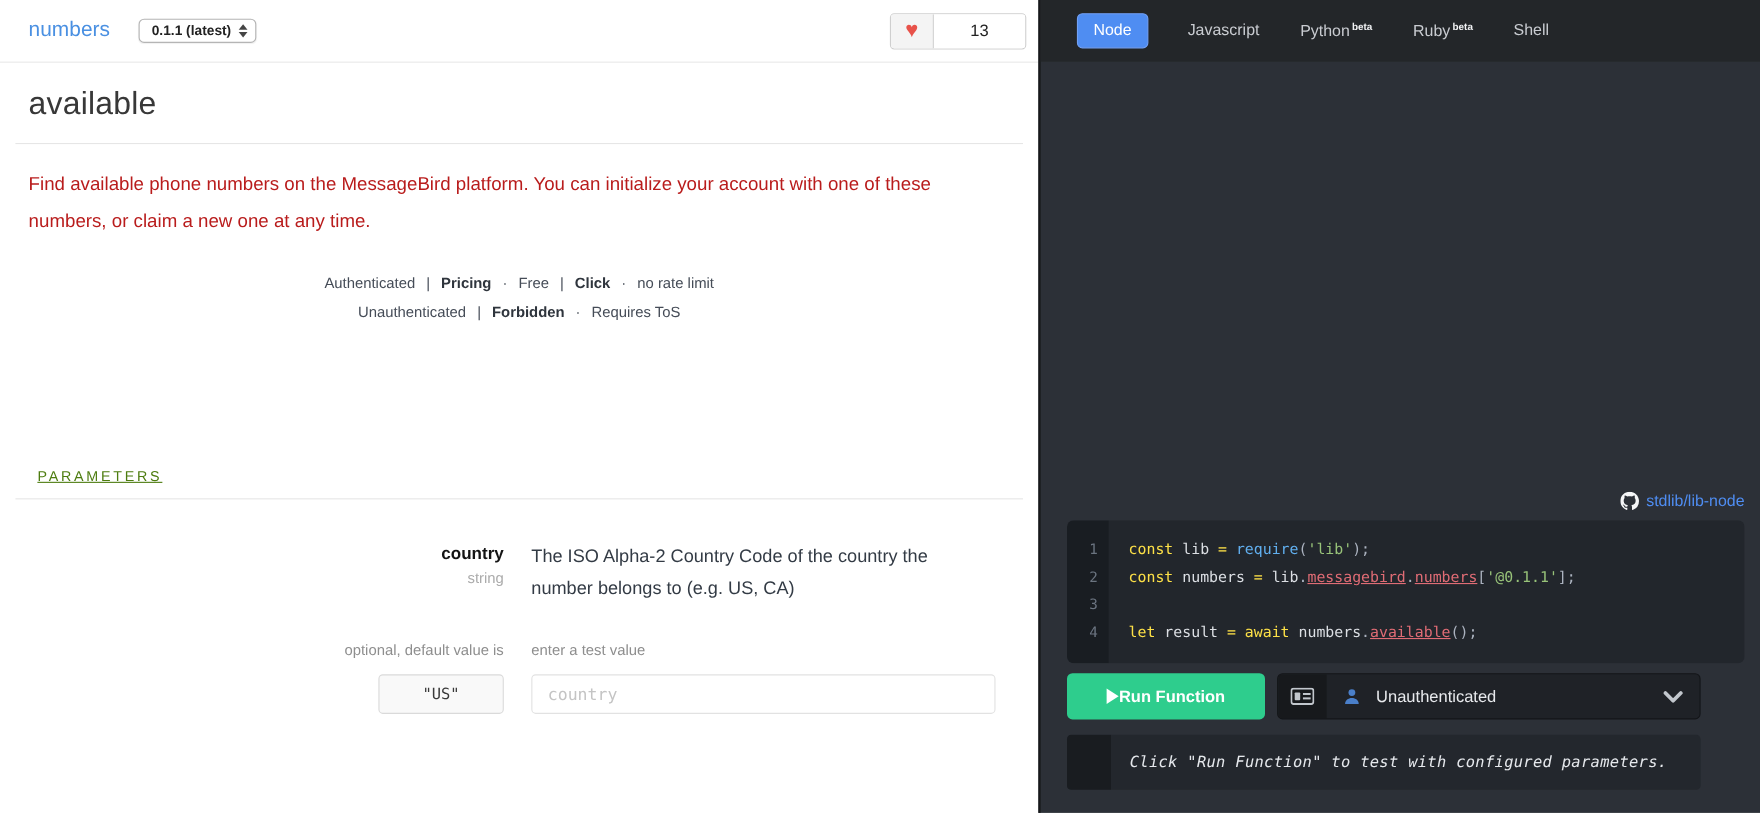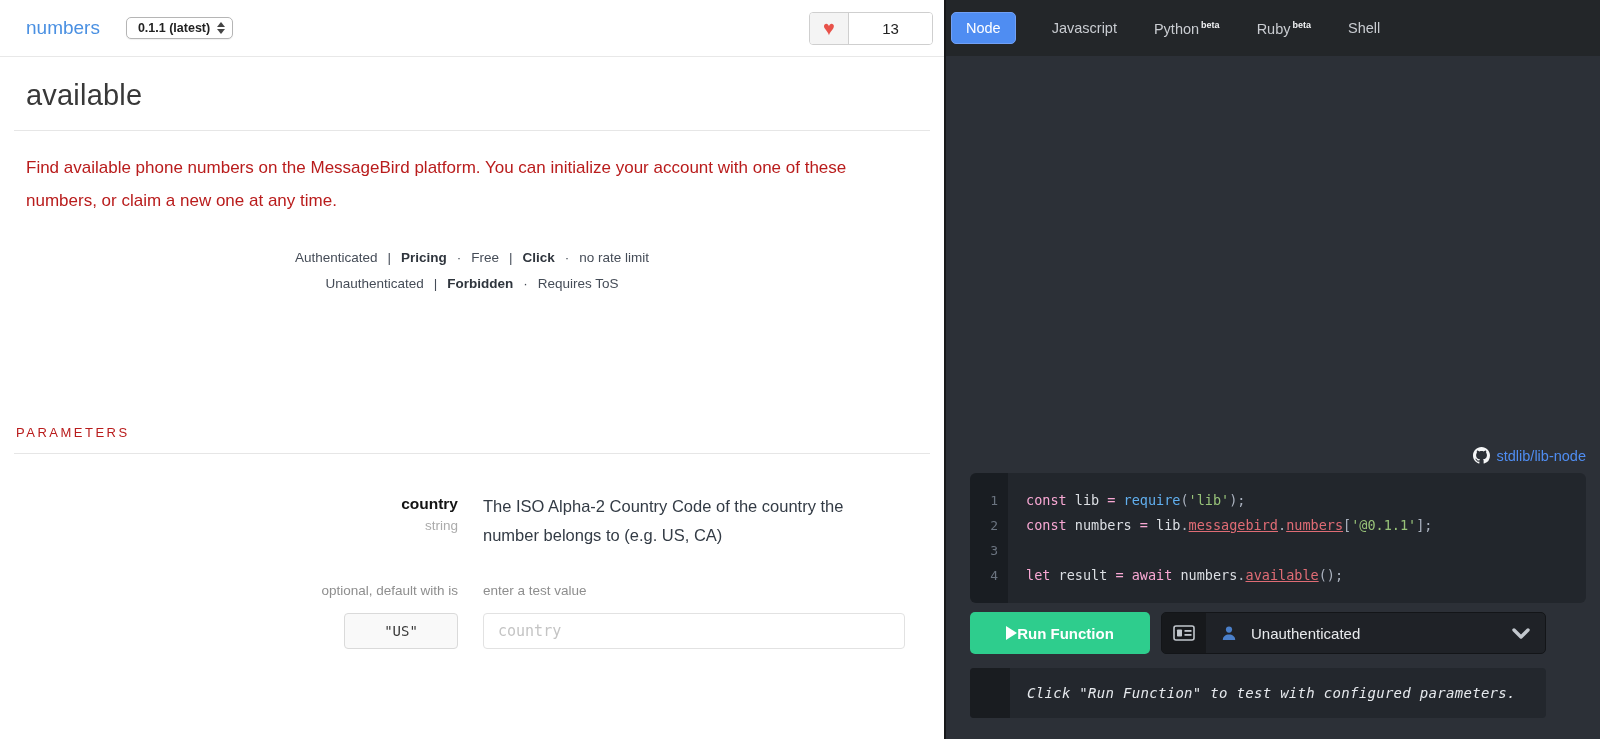--- a/index.html
+++ b/index.html
@@ -19,51 +19,51 @@
   .heart-glyph { color:#e8524a; font-size:20px; line-height:1; }
   .like-count { width:83px; background:#fff; display:flex; align-items:center; justify-content:center; font-size:15px; color:#222; }
 
   .doc-body { flex:1; overflow:hidden; }
   .fn-title { margin:22px 26px 0; font-size:29px; font-weight:300; color:#383838; letter-spacing:0.2px; }
   .rule { border-bottom:1px solid #e6e6e6; margin:18px 14px 0; }
   .fn-desc { margin:20px 26px 0; font-size:17px; line-height:33px; color:#b91c1c; max-width:880px; }
   .auth-info { margin-top:28px; text-align:center; font-size:13.5px; color:#454c57; line-height:26px; }
   .auth-part { margin:0 5px; }
   .auth-part.b { font-weight:700; color:#2f353d; }
-  .params-heading { margin:128px 16px 0; font-size:13px; letter-spacing:2.5px; color:#b91c1c; }
+  .params-heading { margin:128px 34px 0; font-size:13px; letter-spacing:2.5px; color:#4d7c0f;text-decoration:underline; }
   .rule2 { border-bottom:1px solid #e6e6e6; margin:13px 14px 0; }
 
   .param-grid { display:grid; grid-template-columns:458px 1fr; column-gap:25px; margin-top:38px; padding-right:36px; }
   .param-left { text-align:right; }
   .param-name { font-size:15.5px; font-weight:700; color:#141414; line-height:24px; }
   .param-type { font-size:13.5px; color:#ababab; line-height:20px; }
   .param-desc { font-size:16.5px; color:#333b45; line-height:29px; max-width:420px; }
   .row2 { margin-top:32px; }
   .small-label { font-size:13.5px; color:#8e8e8e; line-height:18px; }
   .default-box { display:inline-flex; align-items:center; justify-content:center; width:114px; height:36px; margin-top:13px; background:#f9f9f9; border:1px solid #dadada; border-radius:4px; font-family:"DejaVu Sans Mono", monospace; font-size:14px; color:#3a3a3a; }
   .test-input { margin-top:13px; width:422px; height:36px; border:1px solid #e2e2e2; border-radius:4px; padding:0 14px; font-family:"DejaVu Sans Mono", monospace; font-size:15px; color:#444; outline:none; }
   .test-input::placeholder { color:#c4c4c4; }
 
   
   .right { flex:1; height:739px; display:flex; flex-direction:column; background:#2c3037; border-left:2px solid #17181a; }
-  .tabbar { height:56px; flex:0 0 56px; background:#232629; display:flex; align-items:center; padding-left:5px; }
+  .tabbar { height:56px; flex:0 0 56px; background:#232629; display:flex; align-items:center; padding-left:33px; }
   .tab { color:#c9ccd1; font-size:14.5px; margin-right:37px; cursor:pointer; position:relative; white-space:nowrap; }
   .tab.active { background:#4f8df2; border:1px solid #71a0f5; border-radius:5px; padding:7px 14px; color:#fff; margin-right:36px; }
   .tab sup { font-size:9px; font-weight:700; color:#f2f3f5; margin-left:2px; }
 
   .panel-body { flex:1; display:flex; flex-direction:column; padding:0 14px 21px 24px; }
   .repo-row { margin-top:auto; display:flex; justify-content:flex-end; align-items:center; gap:7px; margin-bottom:9px; }
   .repo-link { color:#4f8df2; font-size:14.5px; text-decoration:none; cursor:pointer; }
 
   .code-block { display:flex; border-radius:6px; overflow:hidden; }
   .gutter { width:38px; background:#191d22; padding:15px 0; }
   .gutter .num { display:block; text-align:right; padding-right:10px; font-family:"DejaVu Sans Mono", monospace; font-size:13px; line-height:25px; color:#6b7480; }
   .code-area { flex:1; background:#22262c; padding:15px 10px 15px 18px; overflow:hidden; }
   .code-line { font-family:"DejaVu Sans Mono", monospace; font-size:13.5px; line-height:25px; white-space:pre; color:#abb2bf; }
-  .tk-kw { color:#f9a8d4; } .tk-fn { color:#61afef; } .tk-str { color:#98c379; }
+  .tk-kw { color:#fde047; } .tk-fn { color:#61afef; } .tk-str { color:#98c379; }
   .tk-prop { color:#e06c75;text-decoration:underline; } .tk-id { color:#dcdfe4; } .tk-pun { color:#abb2bf; }
 
   .controls-row { display:flex; margin-top:9px; gap:11px; }
   .run-btn { width:180px; height:42px; background:#2ecd8d; border:none; border-radius:5px; color:#fff; font-size:15px; font-weight:700; font-family:"Liberation Sans", sans-serif; display:flex; align-items:center; justify-content:center; gap:0; cursor:pointer; }
   .play-tri { width:0; height:0; border-top:7px solid transparent; border-bottom:7px solid transparent; border-left:11px solid #fff; }
   .auth-select { flex:1; margin-right:40px; height:42px; background:#1f2227; border:1px solid #131518; border-radius:5px; display:flex; align-items:center; overflow:hidden; cursor:pointer; }
   .auth-icon-box { width:44px; height:100%; background:#17191c; display:flex; align-items:center; justify-content:center; flex:0 0 44px; }
   .auth-label { margin-left:14px; font-size:15px; color:#e8eaed; }
   .person-icon { margin-left:15px; display:flex; }
   .chevron { margin-left:auto; margin-right:15px; display:flex; }
@@ -107,21 +107,21 @@
     <div class="param-grid">
       <div class="param-left">
         <div class="param-name">country</div>
         <div class="param-type">string</div>
       </div>
       <div>
         <div class="param-desc">The ISO Alpha-2 Country Code of the country the number belongs to (e.g. US, CA)</div>
       </div>
 
       <div class="param-left row2">
-        <div class="small-label">optional, default with is</div>
+        <div class="small-label">optional, default value is</div>
         <div class="default-box">"US"</div>
       </div>
       <div class="row2">
         <div class="small-label">enter a test value</div>
         <input class="test-input" type="text" placeholder="country" style="">
       </div>
     </div>
   </div>
 </div>
 

